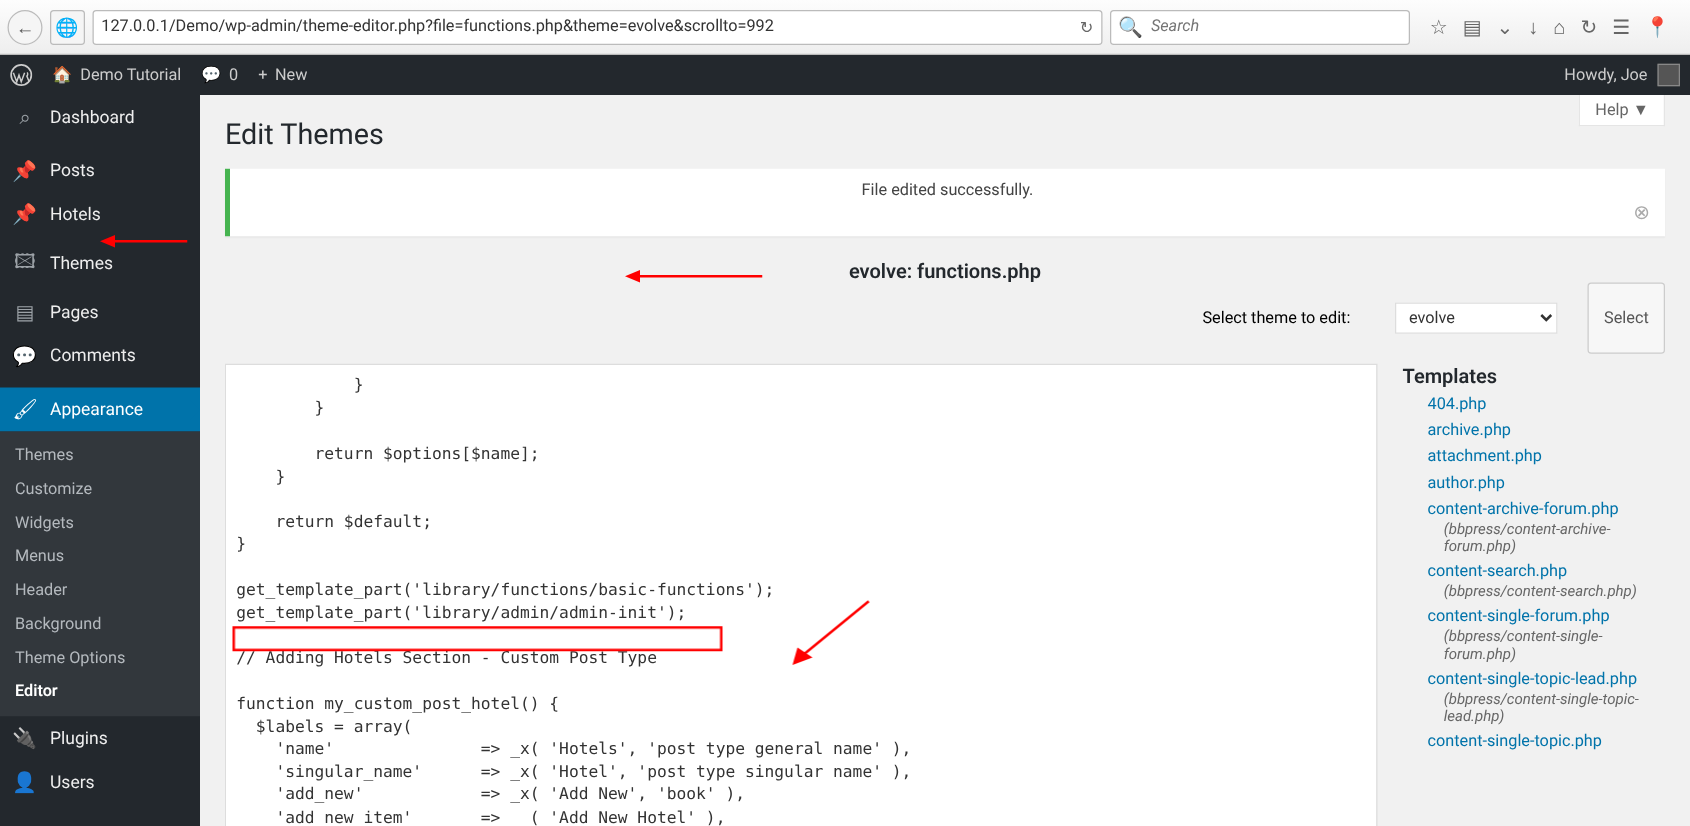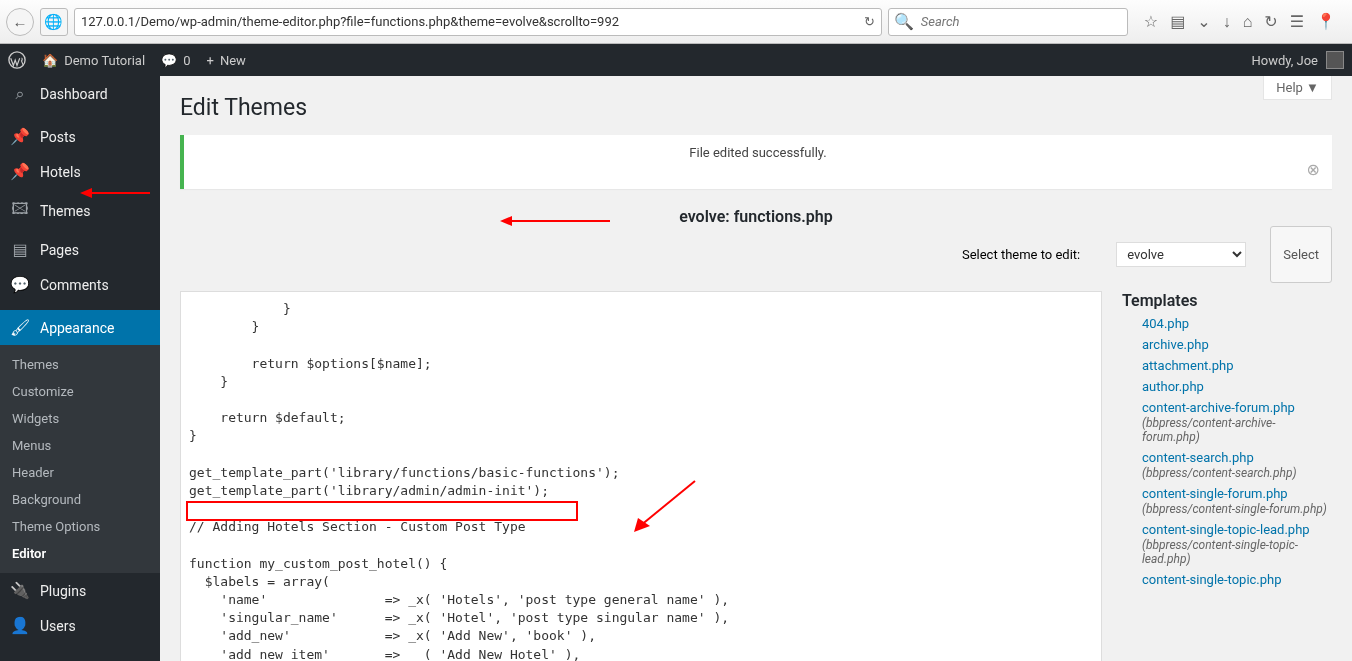--- a/index.html
+++ b/index.html
@@ -49,21 +49,21 @@
 
 .editor-wrap { display: flex; gap: 20px; }
 .code-area { flex: 1; position: relative; }
 textarea.code { width: 100%; height: 410px; border: 1px solid #ddd; padding: 8px; font-family: Consolas, Monaco, monospace; font-size: 13px; line-height: 1.4; color: #333; background: #fff; resize: none; overflow-y: scroll; white-space: pre; }
 .hl-box { position: absolute; border: 2px solid #ff0000; left: 6px; top: 210px; width: 392px; height: 20px; pointer-events: none; }
 
 .templates { width: 210px; }
 .templates h3 { font-size: 16px; font-weight: 600; color: #23282d; margin-bottom: 6px; }
 .templates ul { list-style: none; }
 .templates li { margin: 6px 0 0 20px; font-size: 13px; color: #0073aa; }
-.templates li .meta { display: block; color: #666; font-style: italic; font-size: 12px; margin-top: 1px; }
+.templates li .meta { display: block; color: #666; font-style: italic; font-size: 12px; margin-top: 1px; margin-left: 13px; }
 
 
 .arrow-svg { position: absolute; pointer-events: none; }
 </style>
 </head>
 <body>
 
 <div class="browser-bar">
   <div class="nav-btn back">←</div>
   <div class="nav-btn">🌐</div>

